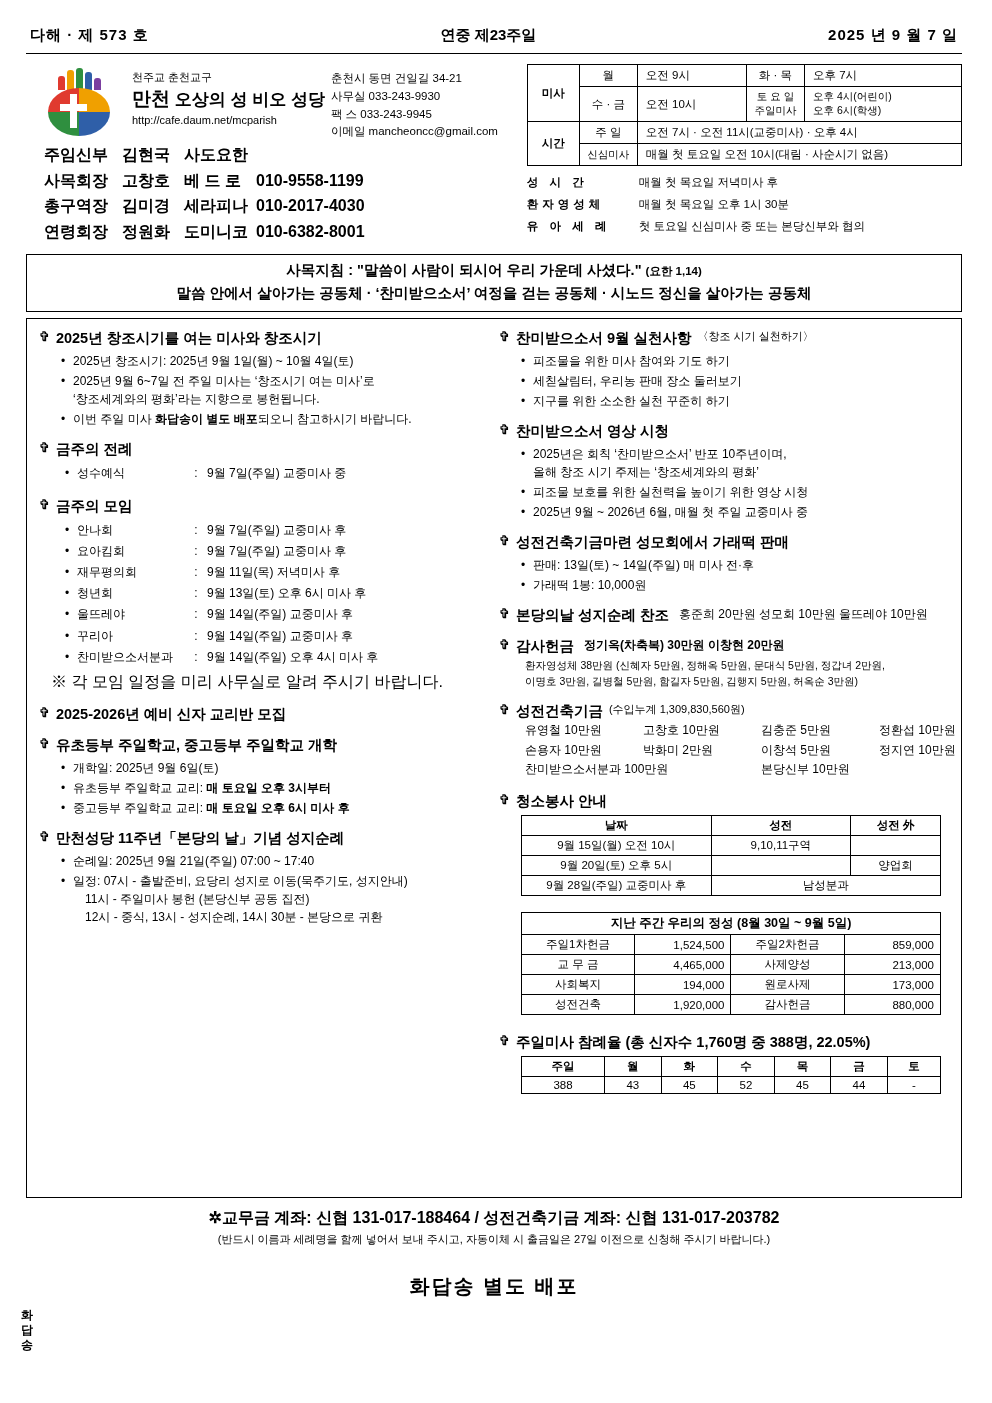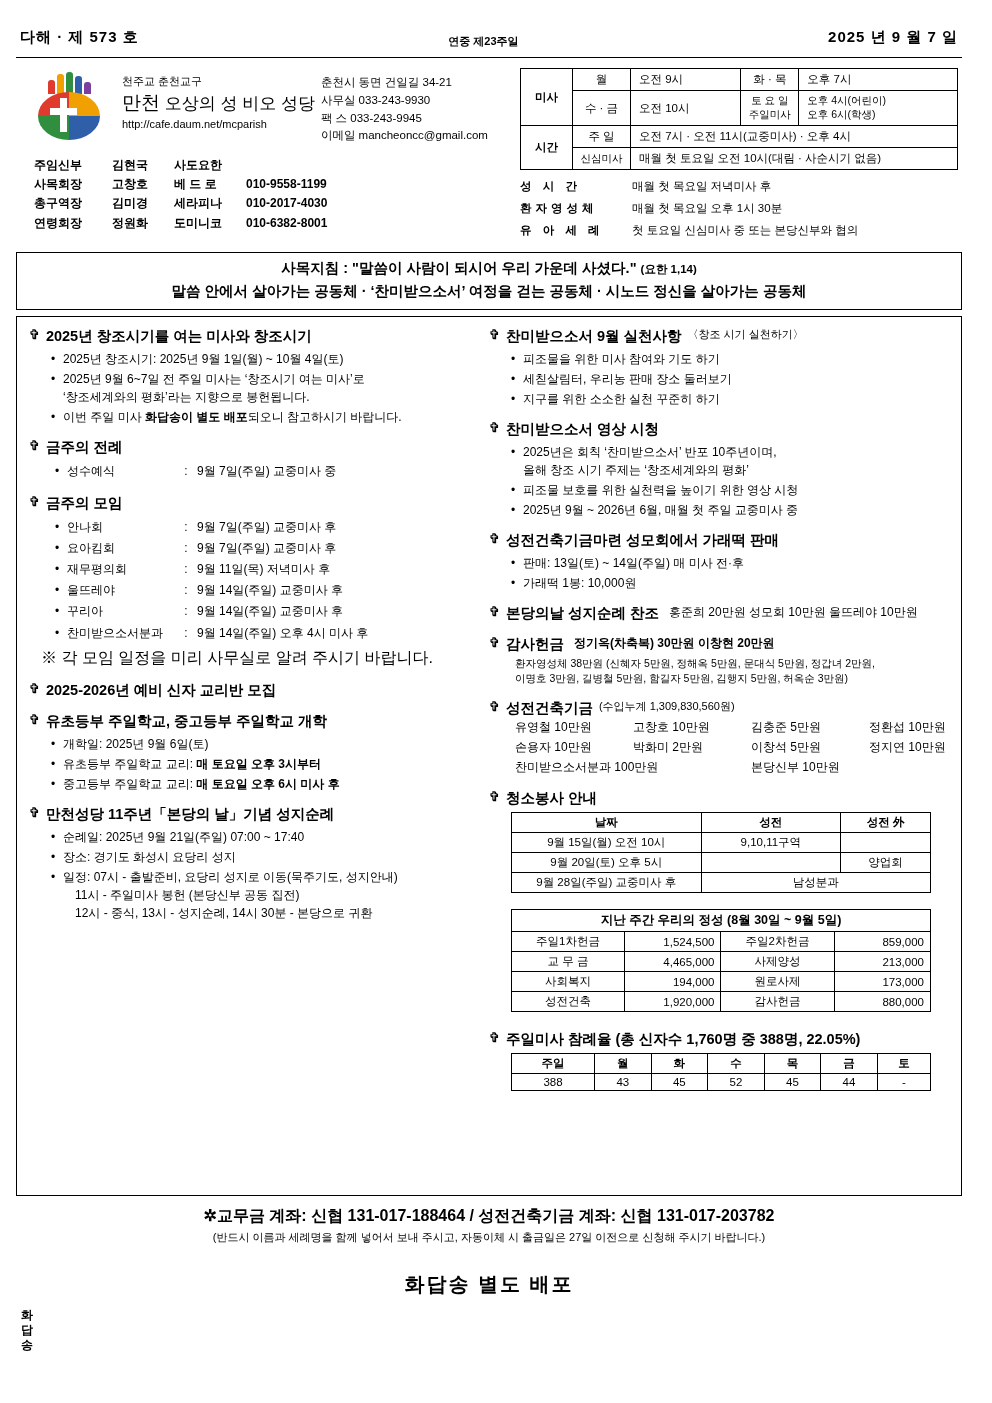--- a/index.html
+++ b/index.html
@@ -6,50 +6,50 @@
   html, body { margin:0; padding:0; }
   body {
     width: 992px;
     height: 1403px;
     background: #ffffff;
     font-family: "Liberation Sans", sans-serif;
     color: #000;
     font-size: 12px;
     position: relative;
   }
-  .page { padding: 26px 30px 10px 16px; width:992px; height:1403px; position:relative; }
+  .page { padding: 26px 30px 10px 26px; width:992px; height:1403px; position:relative; }
 
   
   .topbar { display:flex; justify-content:space-between; align-items:center; font-size:15px; font-weight:bold; letter-spacing:1px; padding:0 4px 8px 4px; }
-  .topbar .mid { font-size:11px; letter-spacing:0px;margin-top:8px; }
+  .topbar .mid { font-size:15px; letter-spacing:0px; }
   .rule { border-top:1px solid #000; }
 
   
   .idblock { display:flex; gap:4px; padding-top:10px; }
   .idleft { width: 492px; }
   .idright { width: 438px; margin-left:8px; }
 
   .parishrow { display:flex; align-items:flex-start; }
   .logo { width:80px; height:74px; position:relative; margin-left:16px; margin-top:4px; }
   .logo .hand { position:absolute; left:16px; top:0px; width:42px; height:22px; }
   .logo .hand i { position:absolute; bottom:0; width:7px; border-radius:3px 3px 0 0; display:block; }
   .logo .circle { position:absolute; left:6px; top:20px; width:62px; height:48px; border-radius:50%; overflow:hidden; }
   .logo .q { position:absolute; width:31px; height:24px; }
   .logo .cross { position:absolute; left:28px; top:26px; width:7px; height:34px; background:#fff; }
   .logo .cross2 { position:absolute; left:18px; top:36px; width:27px; height:7px; background:#fff; }
 
   .parishtext { margin-left:10px; padding-top:6px; }
   .parishtext .small { font-size:11px; }
-  .parishtext .big { font-size:17px; font-weight:normal; margin-top:1px; }
+  .parishtext .big { font-size:17px; font-weight:bold; margin-top:1px; }
   .parishtext .big .lead { font-size:19px; }
   .parishtext .url { font-size:11px; margin-top:2px; }
 
   .contact { font-size:11.5px; line-height:1.55; margin-left:6px; padding-top:6px; }
 
-  .staff { margin-top:10px; font-size:12px; line-height:1.6; }
+  .staff { font-size:16px; line-height:1.6; }
   .staff table { border-collapse:collapse; margin-left:14px; }
   .staff td { padding:0 4px; white-space:nowrap; }
   .staff td.c1 { width:78px; font-weight:bold;}
   .staff td.c2 { width:62px; font-weight:bold;}
   .staff td.c3 { width:72px; font-weight:bold;}
   .staff td.c4 { width:110px; font-weight:bold;}
 
   
   table.mass { border-collapse:collapse; width:100%; font-size:11.5px; }
   table.mass td { border:1px solid #000; padding:3px 5px; }
@@ -296,20 +296,25 @@
                 <td class="n">요아킴회</td>
                 <td class="c">:</td>
                 <td class="v">9월 7일(주일) 교중미사 후</td>
               </tr>
           <tr>
                 <td class="n">재무평의회</td>
                 <td class="c">:</td>
                 <td class="v">9월 11일(목) 저녁미사 후</td>
               </tr>
           <tr>
+                <td class="n">청년회</td>
+                <td class="c">:</td>
+                <td class="v">9월 13일(토) 오후 6시 미사 후</td>
+              </tr>
+          <tr>
                 <td class="n">울뜨레야</td>
                 <td class="c">:</td>
                 <td class="v">9월 14일(주일) 교중미사 후</td>
               </tr>
           <tr>
                 <td class="n">꾸리아</td>
                 <td class="c">:</td>
                 <td class="v">9월 14일(주일) 교중미사 후</td>
               </tr>
           <tr>
@@ -341,21 +346,20 @@
         </ul>
       </div>
 
       <div class="sec">
         <div class="sechead">
             <span class="mark">✞</span>
             <span>만천성당 11주년「본당의 날」기념 성지순례</span>
           </div>
         <ul class="bul">
           <li><span>순례일: 2025년 9월 21일(주일) 07:00 ~ 17:40</span></li>
-          <li><span>장소: 경기도 화성시 요당리 성지</span></li>
           <li><span>일정: 07시 - 출발준비, 요당리 성지로 이동(묵주기도, 성지안내)<br><span class="ind">11시 -  주일미사 봉헌 (본당신부 공동 집전)</span><br><span class="ind">12시 - 중식, 13시 - 성지순례, 14시 30분 - 본당으로 귀환</span></span></li>
         </ul>
       </div>
 
     </div>
 
     <div class="col colR">
 
       <div class="sec">
         <div class="sechead">

